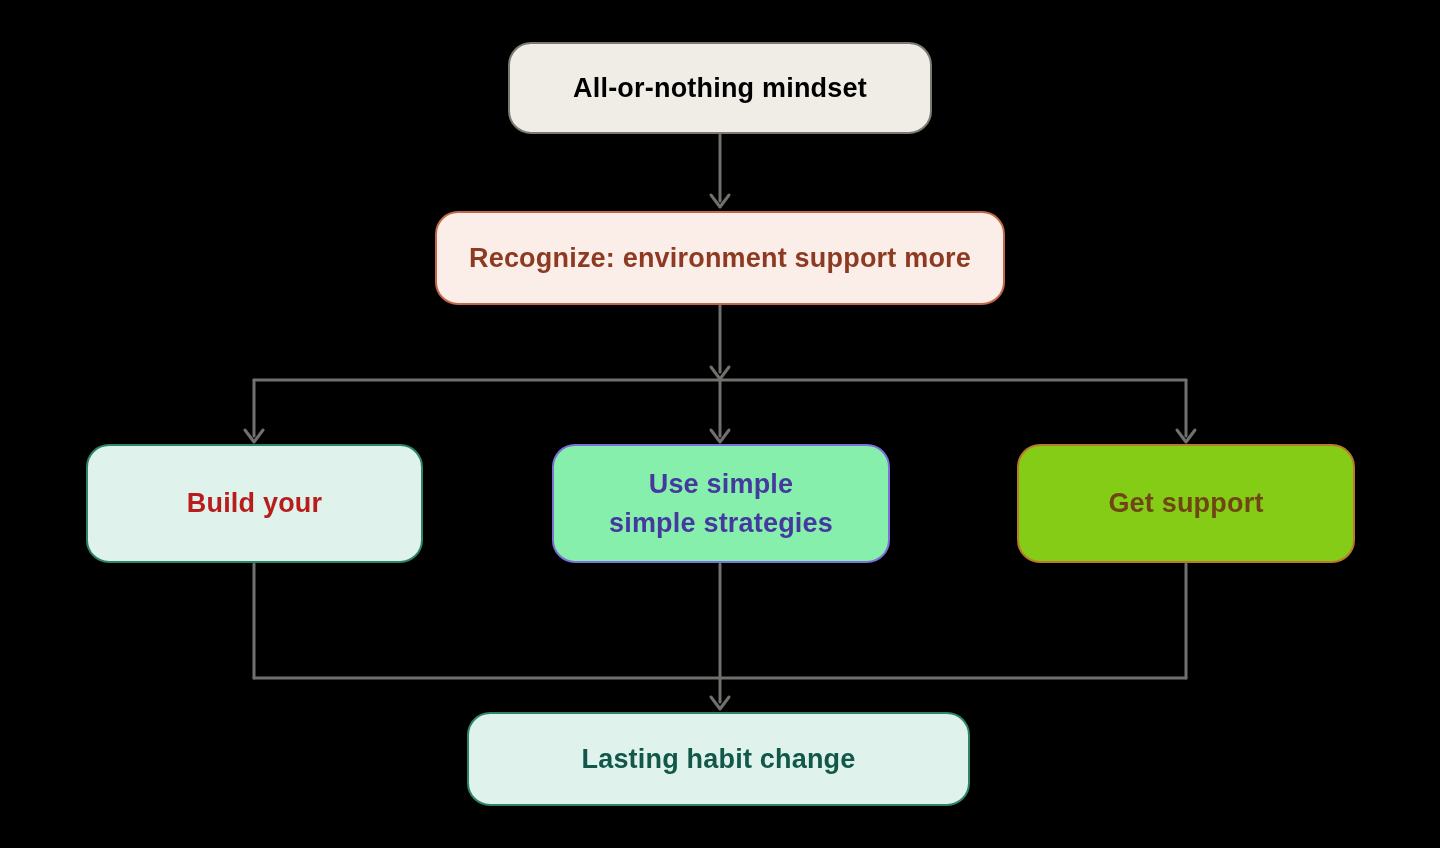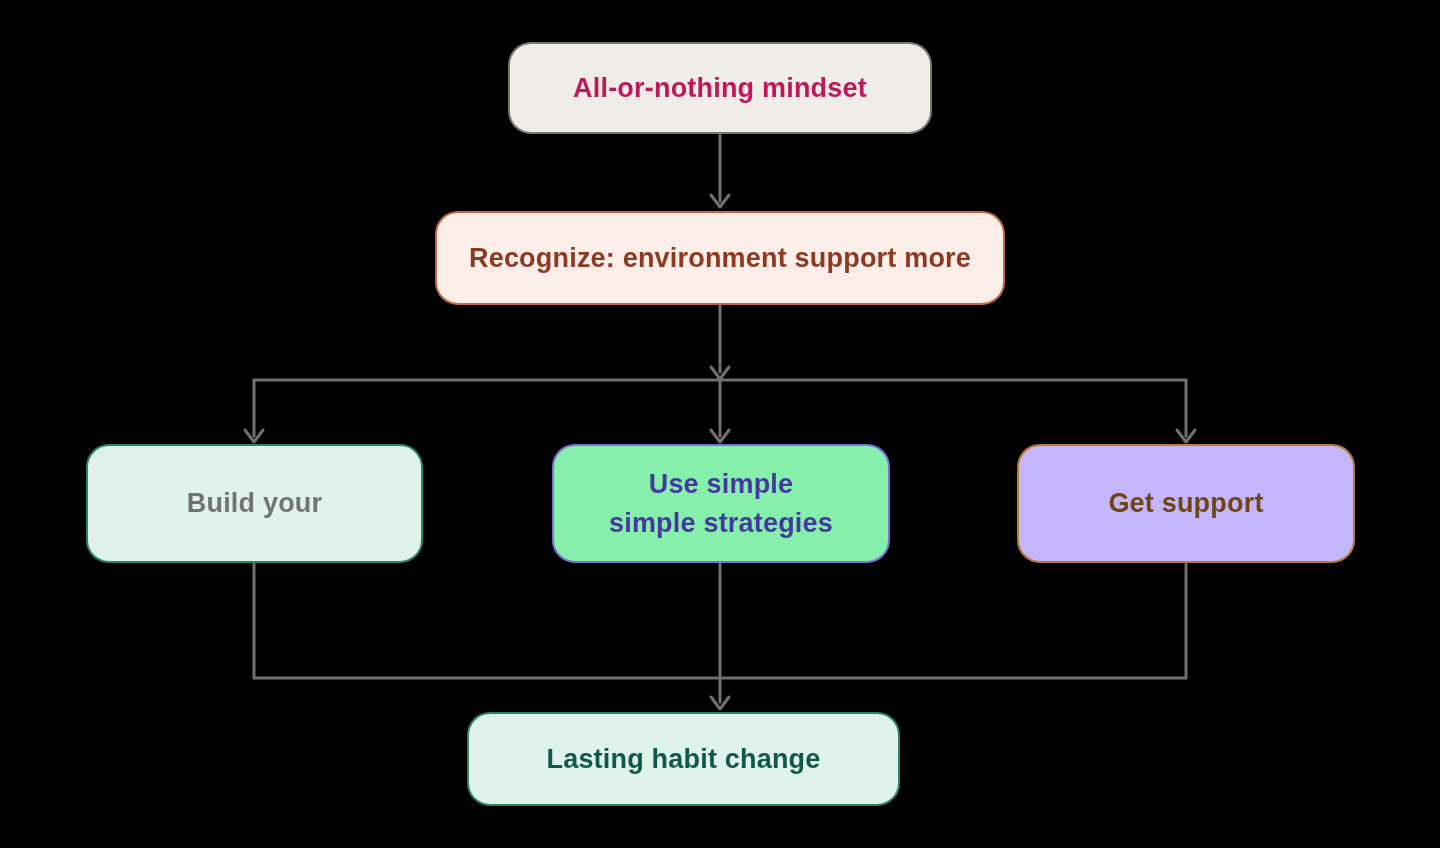--- a/index.html
+++ b/index.html
@@ -75,38 +75,38 @@
     <path class="edge" d="M254 564 V 678"></path>
     <path class="edge" d="M720 564 V 678"></path>
     <path class="edge" d="M1186 564 V 678"></path>
 
     <path class="edge" d="M254 678 H 1186"></path>
 
     <path class="edge" d="M720 678 V 702"></path>
     <path class="edge" d="M711 697 L720 709 L729 697"></path>
   </svg>
 
-  <div class="node" style="left: 508px; top: 42px; width: 424px; height: 92px; background: rgb(239, 237, 229); border-color: rgb(122, 122, 115); color: #be185d; justify-content: center;">
+  <div class="node" style="left: 508px; top: 42px; width: 424px; height: 92px; background: rgb(239, 237, 229); border-color: rgb(122, 122, 115); color: #000000; justify-content: center;">
     <span class="line">All-or-nothing mindset</span>
   </div>
 
   <div class="node" style="left: 435px; top: 211px; width: 570px; height: 94px; background: rgb(251, 237, 231); border-color: rgb(192, 105, 74); color: rgb(140, 58, 34);">
     <span class="line">Recognize: environment support more</span>
   </div>
 
-  <div class="node" style="left: 86px; top: 444px; width: 337px; height: 119px; background: rgb(223, 242, 235); border-color: rgb(46, 132, 104); color: #737373;">
+  <div class="node" style="left: 86px; top: 444px; width: 337px; height: 119px; background: rgb(223, 242, 235); border-color: rgb(46, 132, 104); color: #b91c1c;">
     <span class="line">Build your</span>
   </div>
 
   <div class="node" style="left: 552px; top: 444px; width: 338px; height: 119px; background: #86efac; border-color: rgb(123, 113, 216); color: rgb(69, 57, 159);">
     <span class="line">Use simple</span>
     <span class="line">simple strategies</span>
   </div>
 
-  <div class="node" style="left: 1017px; top: 444px; width: 338px; height: 119px; background: #c4b5fd; border-color: rgb(186, 122, 46); color: rgb(111, 69, 19);">
+  <div class="node" style="left: 1017px; top: 444px; width: 338px; height: 119px; background: #84cc16; border-color: rgb(186, 122, 46); color: rgb(111, 69, 19);">
     <span class="line">Get support</span>
   </div>
 
-  <div class="node" style="left: 467px; top: 712px; width: 433px; height: 94px; background: rgb(223, 242, 235); border-color: rgb(46, 132, 104); color: rgb(17, 87, 74);">
+  <div class="node" style="left: 467px; top: 712px; width: 503px; height: 94px; background: rgb(223, 242, 235); border-color: rgb(46, 132, 104); color: rgb(17, 87, 74);">
     <span class="line">Lasting habit change</span>
   </div>
 
 </div>
 
 </body></html>

